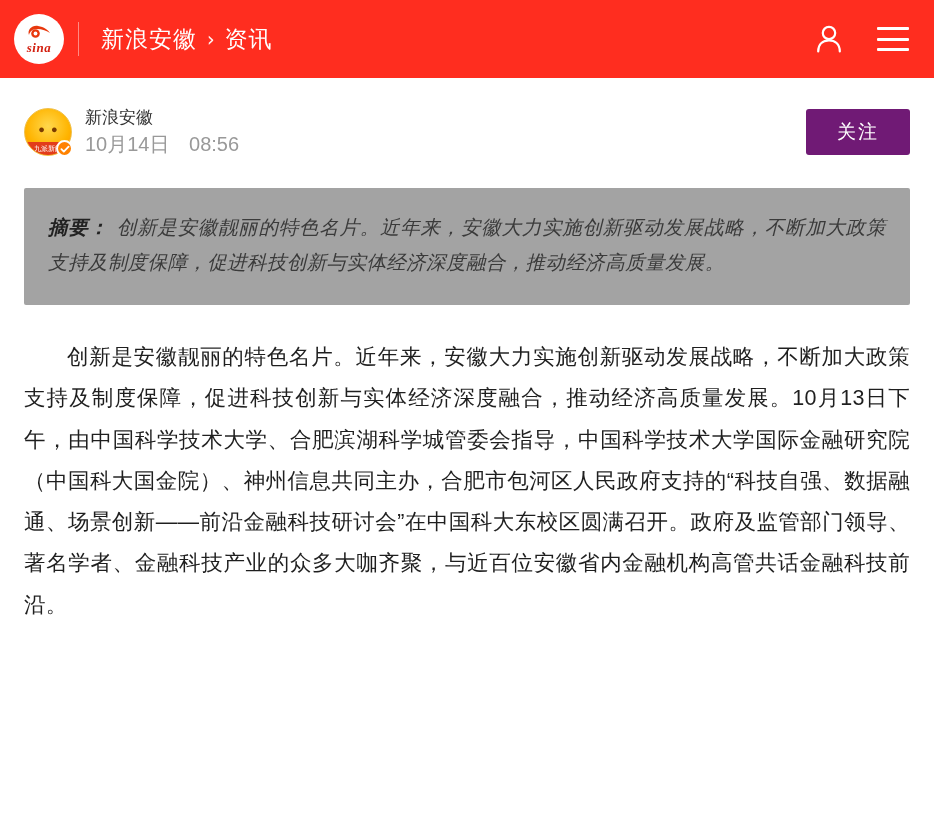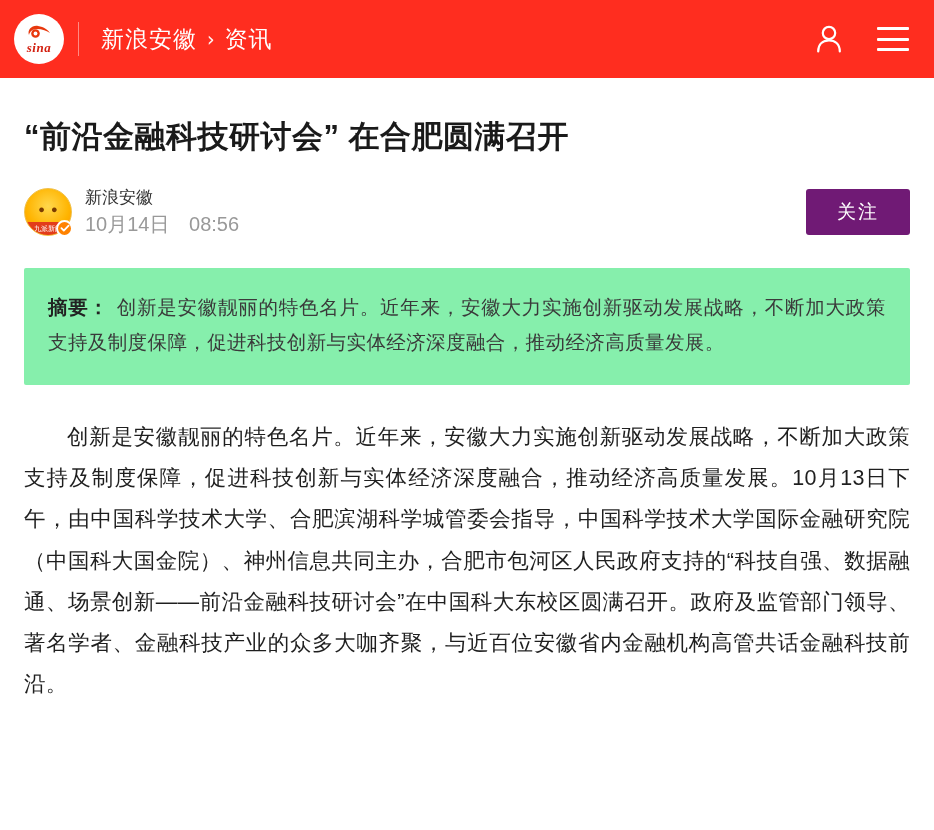--- a/index.html
+++ b/index.html
@@ -189,28 +189,29 @@
     border: none;
     border-radius: 3px;
     cursor: pointer;
     letter-spacing: 2px;
     font-family: "Liberation Sans", sans-serif;
   }
 
   
   .summary {
     margin-top: 30px;
-    background: #86efac;
+    background: #a3a3a3;
     border-radius: 2px;
     padding: 22px 24px 24px 24px;
     font-size: 19.5px;
     line-height: 1.82;
     color: #3a3a3a;
     letter-spacing: 0.4px;
     text-align: justify;
+    font-style: italic;
   }
   .summary .sum-label {
     font-weight: bold;
     color: #222222;
     margin-right: 8px;
   }
 
   
   .body-text {
     margin-top: 32px;
@@ -260,21 +261,20 @@
         <span></span>
           <span></span>
           <span></span>
       </span>
     </div>
   </div>
 </div>
 
 <div class="article">
 
-  <h1 class="title">“前沿金融科技研讨会” 在合肥圆满召开</h1>
 
   <div class="meta-row">
     <div class="avatar-wrap">
       <div class="avatar">
         <span class="av-face">●&nbsp;&nbsp;●</span>
         <span class="av-band">九派新闻</span>
       </div>
       <span class="verify-badge">
         <svg width="10" height="10" viewBox="0 0 10 10">
           <path d="M1.4 5.2 L3.8 7.6 L8.6 2.6" fill="none" stroke="#ffffff" stroke-width="1.8" stroke-linecap="round" stroke-linejoin="round"></path>

